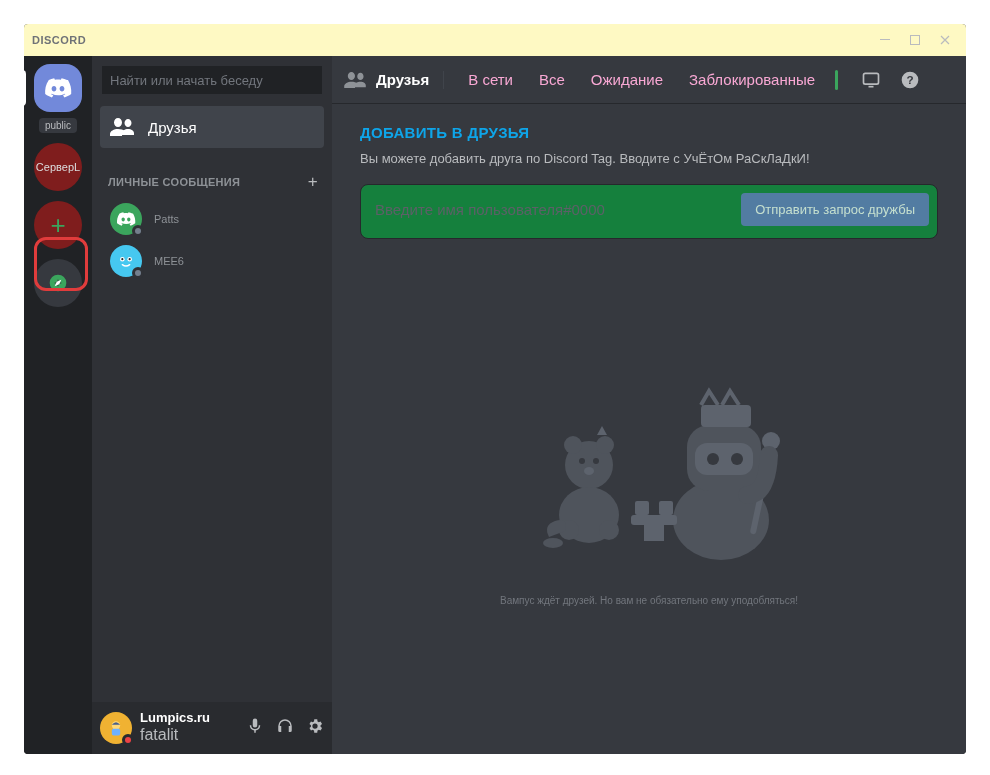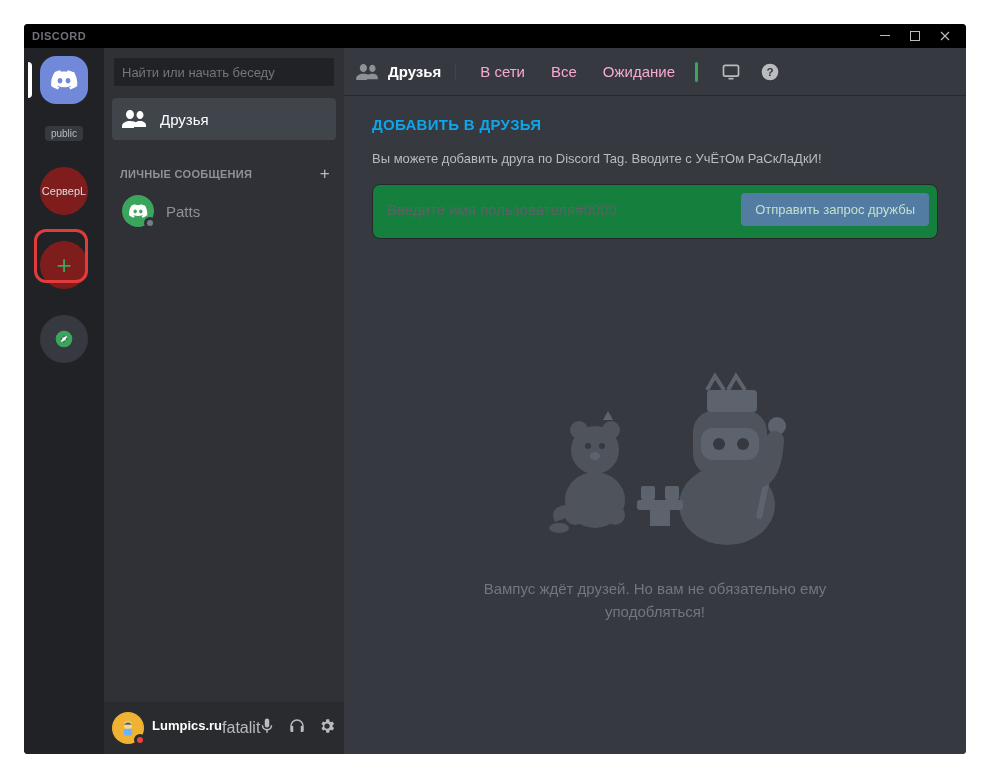--- a/index.html
+++ b/index.html
@@ -1,69 +1,69 @@
 <!DOCTYPE html>
 <html><head>
 <meta charset="utf-8">
 <style>
   * { margin: 0; padding: 0; box-sizing: border-box; font-family: "Whitney", "Helvetica Neue", Helvetica, Arial, sans-serif; }
   body { background: #fff; width: 990px; height: 775px; overflow: hidden; }
   .window { position: absolute; top: 24px; left: 24px; width: 942px; height: 730px; background: #202225; border-radius: 4px; overflow: hidden; display: flex; flex-direction: column; }
-  .titlebar { height: 24px; background: #000000; display: flex; align-items: center; padding: 0 8px; color: #6f7277; font-size: 11px; font-weight: 700; letter-spacing: 0.5px; }
+  .titlebar { height: 32px; background: #fef9c3; display: flex; align-items: center; padding: 0 8px; color: #6f7277; font-size: 11px; font-weight: 700; letter-spacing: 0.5px; }
   .titlebar .title { flex: 1; }
   .titlebar .win-btns { display: flex; gap: 4px; }
   .titlebar .win-btn { width: 26px; height: 18px; display:flex; align-items:center; justify-content:center; color:#b9bbbe; cursor:pointer; }
   .app { flex: 1; display: flex; min-height: 0; }
 
   
-  .servers { width: 80px; background: #202225; display:flex; flex-direction:column; align-items:center; padding-top: 8px; gap: 26px; position:relative; }
+  .servers { width: 68px; background: #202225; display:flex; flex-direction:column; align-items:center; padding-top: 8px; gap: 10px; position:relative; }
   .server-pill { width: 48px; height: 48px; border-radius: 50%; background:#7f1d1d; display:flex; align-items:center; justify-content:center; cursor:pointer; position:relative; }
   .server-pill.active { border-radius: 16px; background:#7289da; }
   .server-pill.active::before { content:""; position:absolute; left:-12px; top:6px; bottom:6px; width:4px; background:#fff; border-radius:0 4px 4px 0; }
   .server-pill .label { color:#dcddde; font-size:11px; font-weight:500; }
   .server-pill svg { }
   .folder-label { font-size: 10px; color:#b9bbbe; background:#36393f; padding:2px 6px; border-radius:4px; margin-top:-4px; }
   .add-server { color:#3ba55d; font-size:26px; font-weight:300; }
   .highlight-box { position:absolute; border:3px solid #e03c3c; border-radius:12px; pointer-events:none; }
 
   
   .sidebar { width: 240px; background:#2f3136; display:flex; flex-direction:column; }
   .search-bar { margin:10px; height:28px; background:#202225; border-radius:0; display:flex; align-items:center; padding:0 8px; color:#72767d; font-size:13px; cursor:pointer; }
   .friends-row { margin: 2px 8px 10px; height:42px; border-radius:4px; display:flex; align-items:center; padding:0 10px; gap:14px; color:#fff; font-size:15px; font-weight:500; background:#40444b; cursor:pointer; }
   .dm-header { display:flex; align-items:center; justify-content:space-between; padding: 14px 14px 6px 16px; color:#8e9297; font-size:11px; font-weight:600; letter-spacing:0.3px; }
   .dm-header .plus { font-size:17px; color:#b9bbbe; cursor:pointer; font-weight:300; }
-  .dm-item { display:flex; align-items:center; gap:12px; padding: 4px 10px; margin: 1px 8px; border-radius:4px; cursor:pointer; color:#8e9297; font-size:15px; }
+  .dm-item { display:flex; align-items:center; gap:12px; padding: 4px 10px; margin: 1px 8px; border-radius:4px; cursor:pointer; color:#8e9297; font-size:11px; }
   .avatar { width:32px; height:32px; border-radius:50%; position:relative; display:flex; align-items:center; justify-content:center; }
   .status-dot { position:absolute; right:-2px; bottom:-2px; width:12px; height:12px; border-radius:50%; background:#747f8d; border:3px solid #2f3136; }
 
   .user-panel { height:52px; background:#292b2f; display:flex; align-items:center; padding:0 8px; gap:8px; margin-top:auto; }
-  .user-panel .uinfo { display:flex; flex-direction:row; line-height:1.15; flex:1; min-width:0; }
+  .user-panel .uinfo { display:flex; flex-direction:column; line-height:1.15; flex:1; min-width:0; }
   .user-panel .uname { color:#fff; font-size:13px; font-weight:600; }
   .user-panel .ustatus { color:#b9bbbe; font-size:16px; }
   .user-panel .icons { display:flex; gap:12px; color:#b9bbbe; }
   .user-panel .icons span { cursor:pointer; }
 
   
   .main { flex:1; background:#36393f; display:flex; flex-direction:column; min-width:0; }
   .topbar { height:48px; border-bottom:1px solid #26282c; display:flex; align-items:center; padding:0 12px; gap:6px; }
   .topbar .section-label { display:flex; align-items:center; gap:10px; color:#fff; font-weight:600; font-size:15px; padding-right:14px; border-right: 1px solid #40444b; margin-right:8px; }
   .tab { padding:4px 10px; border-radius:4px; color:#f9a8d4; font-size:15px; cursor:pointer; }
   .green-bar { width:3px; height:20px; background:#3ba55d; border-radius:2px; margin: 0 10px 0 4px; }
   .top-ic { color:#b9bbbe; cursor:pointer; padding:0 6px; display:flex; align-items:center; }
 
   .content { padding: 20px 28px; flex:1; display:flex; flex-direction:column; overflow:hidden; }
   .content h2 { color:#0ea5e9; font-size:15px; font-weight:700; letter-spacing:0.3px; }
-  .content .sub { color:#b9bbbe; font-size:13px; margin-top:18px; }
+  .content .sub { color:#b9bbbe; font-size:13px; margin-top:10px; }
   .add-row { margin-top:18px; display:flex; align-items:center; background:#15803d; border:1px solid #26282c; border-radius:8px; padding:8px 8px 12px 14px; }
   .add-row input { flex:1; background:transparent; border:none; outline:none; color:#dcddde; font-size:15px; }
   .add-row input::placeholder { color:#5c6067; }
   .send-btn { background:#677bc4; color:#fff; font-size:13px; font-weight:500; border:none; border-radius:4px; padding:9px 14px; cursor:pointer; opacity:0.75; }
 
   .empty { flex:1; display:flex; flex-direction:column; align-items:center; justify-content:center; }
-  .empty .txt { color:#72767d; font-size:15px; text-align:center; line-height:1.5; max-width:420px; margin-top:28px; }
+  .empty .txt { color:#72767d; font-size:10px; text-align:center; line-height:1.5; max-width:420px; margin-top:28px; }
 
   .wumpus { width: 360px; height:200px; }
 </style>
 </head>
 <body>
 
 <div class="window">
   <div class="titlebar">
     <span class="title">DISCORD</span>
     <div class="win-btns">
@@ -129,20 +129,33 @@
       <div class="dm-item">
         <div class="avatar" style="background:#3ba55d">
           <svg width="20" height="14" viewBox="0 0 28 20">
               <path fill="#fff" d="M23 2c-1.7-.8-3.5-1.4-5.4-1.7-.2.4-.5 1-.7 1.4-2-.3-4-.3-6 0-.2-.5-.5-1-.7-1.4C8.3.6 6.5 1.2 4.8 2 1.6 6.8.8 11.5 1.2 16.1c2.3 1.7 4.5 2.7 6.7 3.4.5-.7 1-1.5 1.4-2.3-.8-.3-1.5-.6-2.2-1 .2-.1.4-.3.5-.4 4.3 2 9 2 13.2 0 .2.1.4.3.5.4-.7.4-1.5.8-2.2 1 .4.8.9 1.6 1.4 2.3 2.2-.7 4.4-1.7 6.7-3.4.5-5.4-.8-10-3.2-14.1zM10 13.4c-1.3 0-2.4-1.2-2.4-2.7S8.6 8 10 8c1.3 0 2.4 1.2 2.4 2.7S11.3 13.4 10 13.4zm8 0c-1.3 0-2.4-1.2-2.4-2.7S16.6 8 18 8c1.3 0 2.4 1.2 2.4 2.7S19.3 13.4 18 13.4z"></path>
             </svg>
           <div class="status-dot"></div>
         </div>
         <span>Patts</span>
       </div>
 
+      <div class="dm-item">
+        <div class="avatar" style="background:#46c8f0">
+          <svg width="22" height="22" viewBox="0 0 24 24">
+            <circle cx="8" cy="10" r="2.5" fill="#fff"></circle>
+              <circle cx="16" cy="10" r="2.5" fill="#fff"></circle>
+            <circle cx="8" cy="10" r="1.2" fill="#2a2d31"></circle>
+              <circle cx="16" cy="10" r="1.2" fill="#2a2d31"></circle>
+            <path d="M8 16 Q12 19 16 16" stroke="#fff" stroke-width="1.6" fill="none" stroke-linecap="round"></path>
+          </svg>
+          <div class="status-dot"></div>
+        </div>
+        <span>MEE6</span>
+      </div>
 
       <div class="user-panel">
         <div class="avatar" style="width:32px;height:32px;background:#f0b232">
           <svg width="20" height="20" viewBox="0 0 24 24">
             <circle cx="12" cy="9" r="5" fill="#ffd97a"></circle>
             <rect x="7" y="13" width="10" height="8" fill="#6fb1ff" rx="2"></rect>
             <path d="M7 8 Q12 2 17 8" fill="#4b5f8a"></path>
           </svg>
           <div class="status-dot" style="background:#ed4245;border-color:#292b2f"></div>
         </div>
@@ -174,20 +187,21 @@
       <div class="topbar">
         <div class="section-label">
           <svg width="22" height="18" viewBox="0 0 24 20">
               <path fill="#8e9297" d="M8 10c2.2 0 4-2 4-4.5S10.2 1 8 1 4 3 4 5.5 5.8 10 8 10zm0 2c-4 0-8 2-8 5v2h12c0-2 1-4 3-5-1.5-1.3-4.3-2-7-2zm10-2c1.9 0 3.5-1.8 3.5-4S19.9 2 18 2s-3.5 1.8-3.5 4S16.1 10 18 10zm0 2c-3.3 0-6 1.7-6 4v2h12v-2c0-2.3-2.7-4-6-4z"></path>
             </svg>
           <span>Друзья</span>
         </div>
         <div class="tab">В сети</div>
         <div class="tab">Все</div>
         <div class="tab">Ожидание</div>
+        <div class="tab">Заблокированные</div>
         <div class="green-bar"></div>
         <div class="top-ic">
           <svg width="22" height="20" viewBox="0 0 24 24">
               <rect x="3" y="4" width="18" height="13" rx="2" fill="none" stroke="currentColor" stroke-width="2"></rect>
               <rect x="9" y="19" width="6" height="2" fill="currentColor"></rect>
             </svg>
         </div>
         <div class="top-ic">
           <svg width="20" height="20" viewBox="0 0 24 24">
               <circle cx="12" cy="12" r="10" fill="currentColor"></circle>

